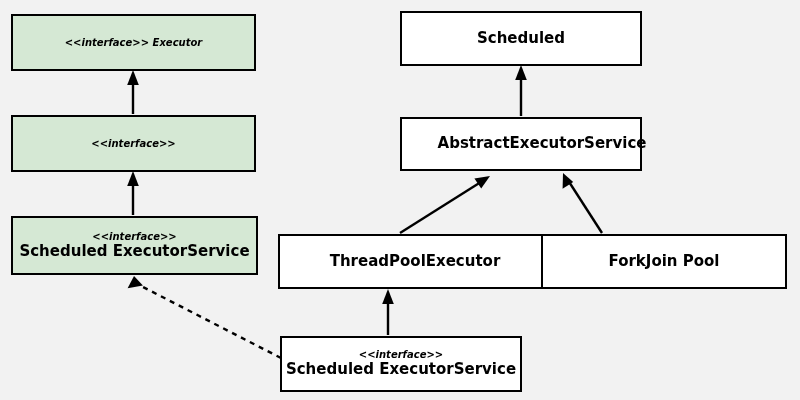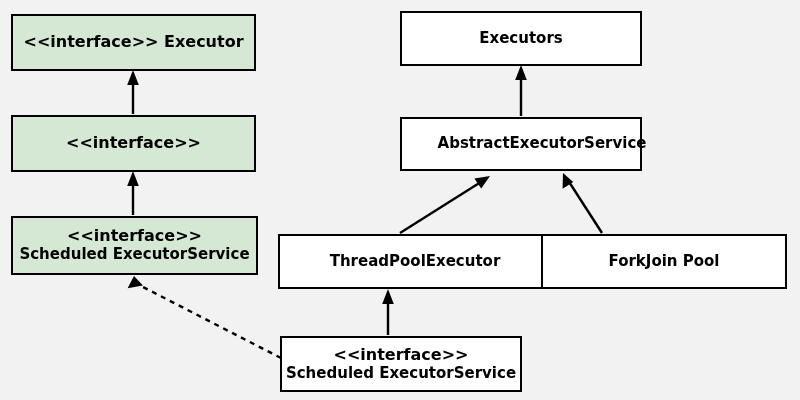--- a/index.html
+++ b/index.html
@@ -44,21 +44,22 @@
     background: #ffffff;
   }
   .node.green {
     background: #d5e8d4;
   }
   .node .line {
     display: block;
     white-space: nowrap;
   }
   .node .line.stereotype {
-    font-size: 16px;
+    font-size: 10px;
+    font-style: italic;
   }
 </style>
 </head>
 <body>
 
 <div id="diagram">
 
   <svg id="edges" viewBox="0 0 800 400" width="800" height="400" xmlns="http://www.w3.org/2000/svg">
 
     <g>
@@ -105,21 +106,21 @@
   <div class="node green" style="left:11px;top:115px;width:245px;height:57px;">
     <span class="line stereotype">&lt;&lt;interface&gt;&gt;</span>
   </div>
 
   <div class="node green" style="left:11px;top:216px;width:247px;height:59px;">
     <span class="line stereotype">&lt;&lt;interface&gt;&gt;</span>
     <span class="line">Scheduled ExecutorService</span>
   </div>
 
   <div class="node" style="left:400px;top:11px;width:242px;height:55px;">
-    <span class="line">Executors</span>
+    <span class="line">Scheduled</span>
   </div>
 
   <div class="node" style="left:400px;top:117px;width:242px;height:54px;padding-left:42px;">
     <span class="line">AbstractExecutorService</span>
   </div>
 
   <div class="node" style="left:278px;top:234px;width:274px;height:55px;">
     <span class="line">ThreadPoolExecutor</span>
   </div>
 

